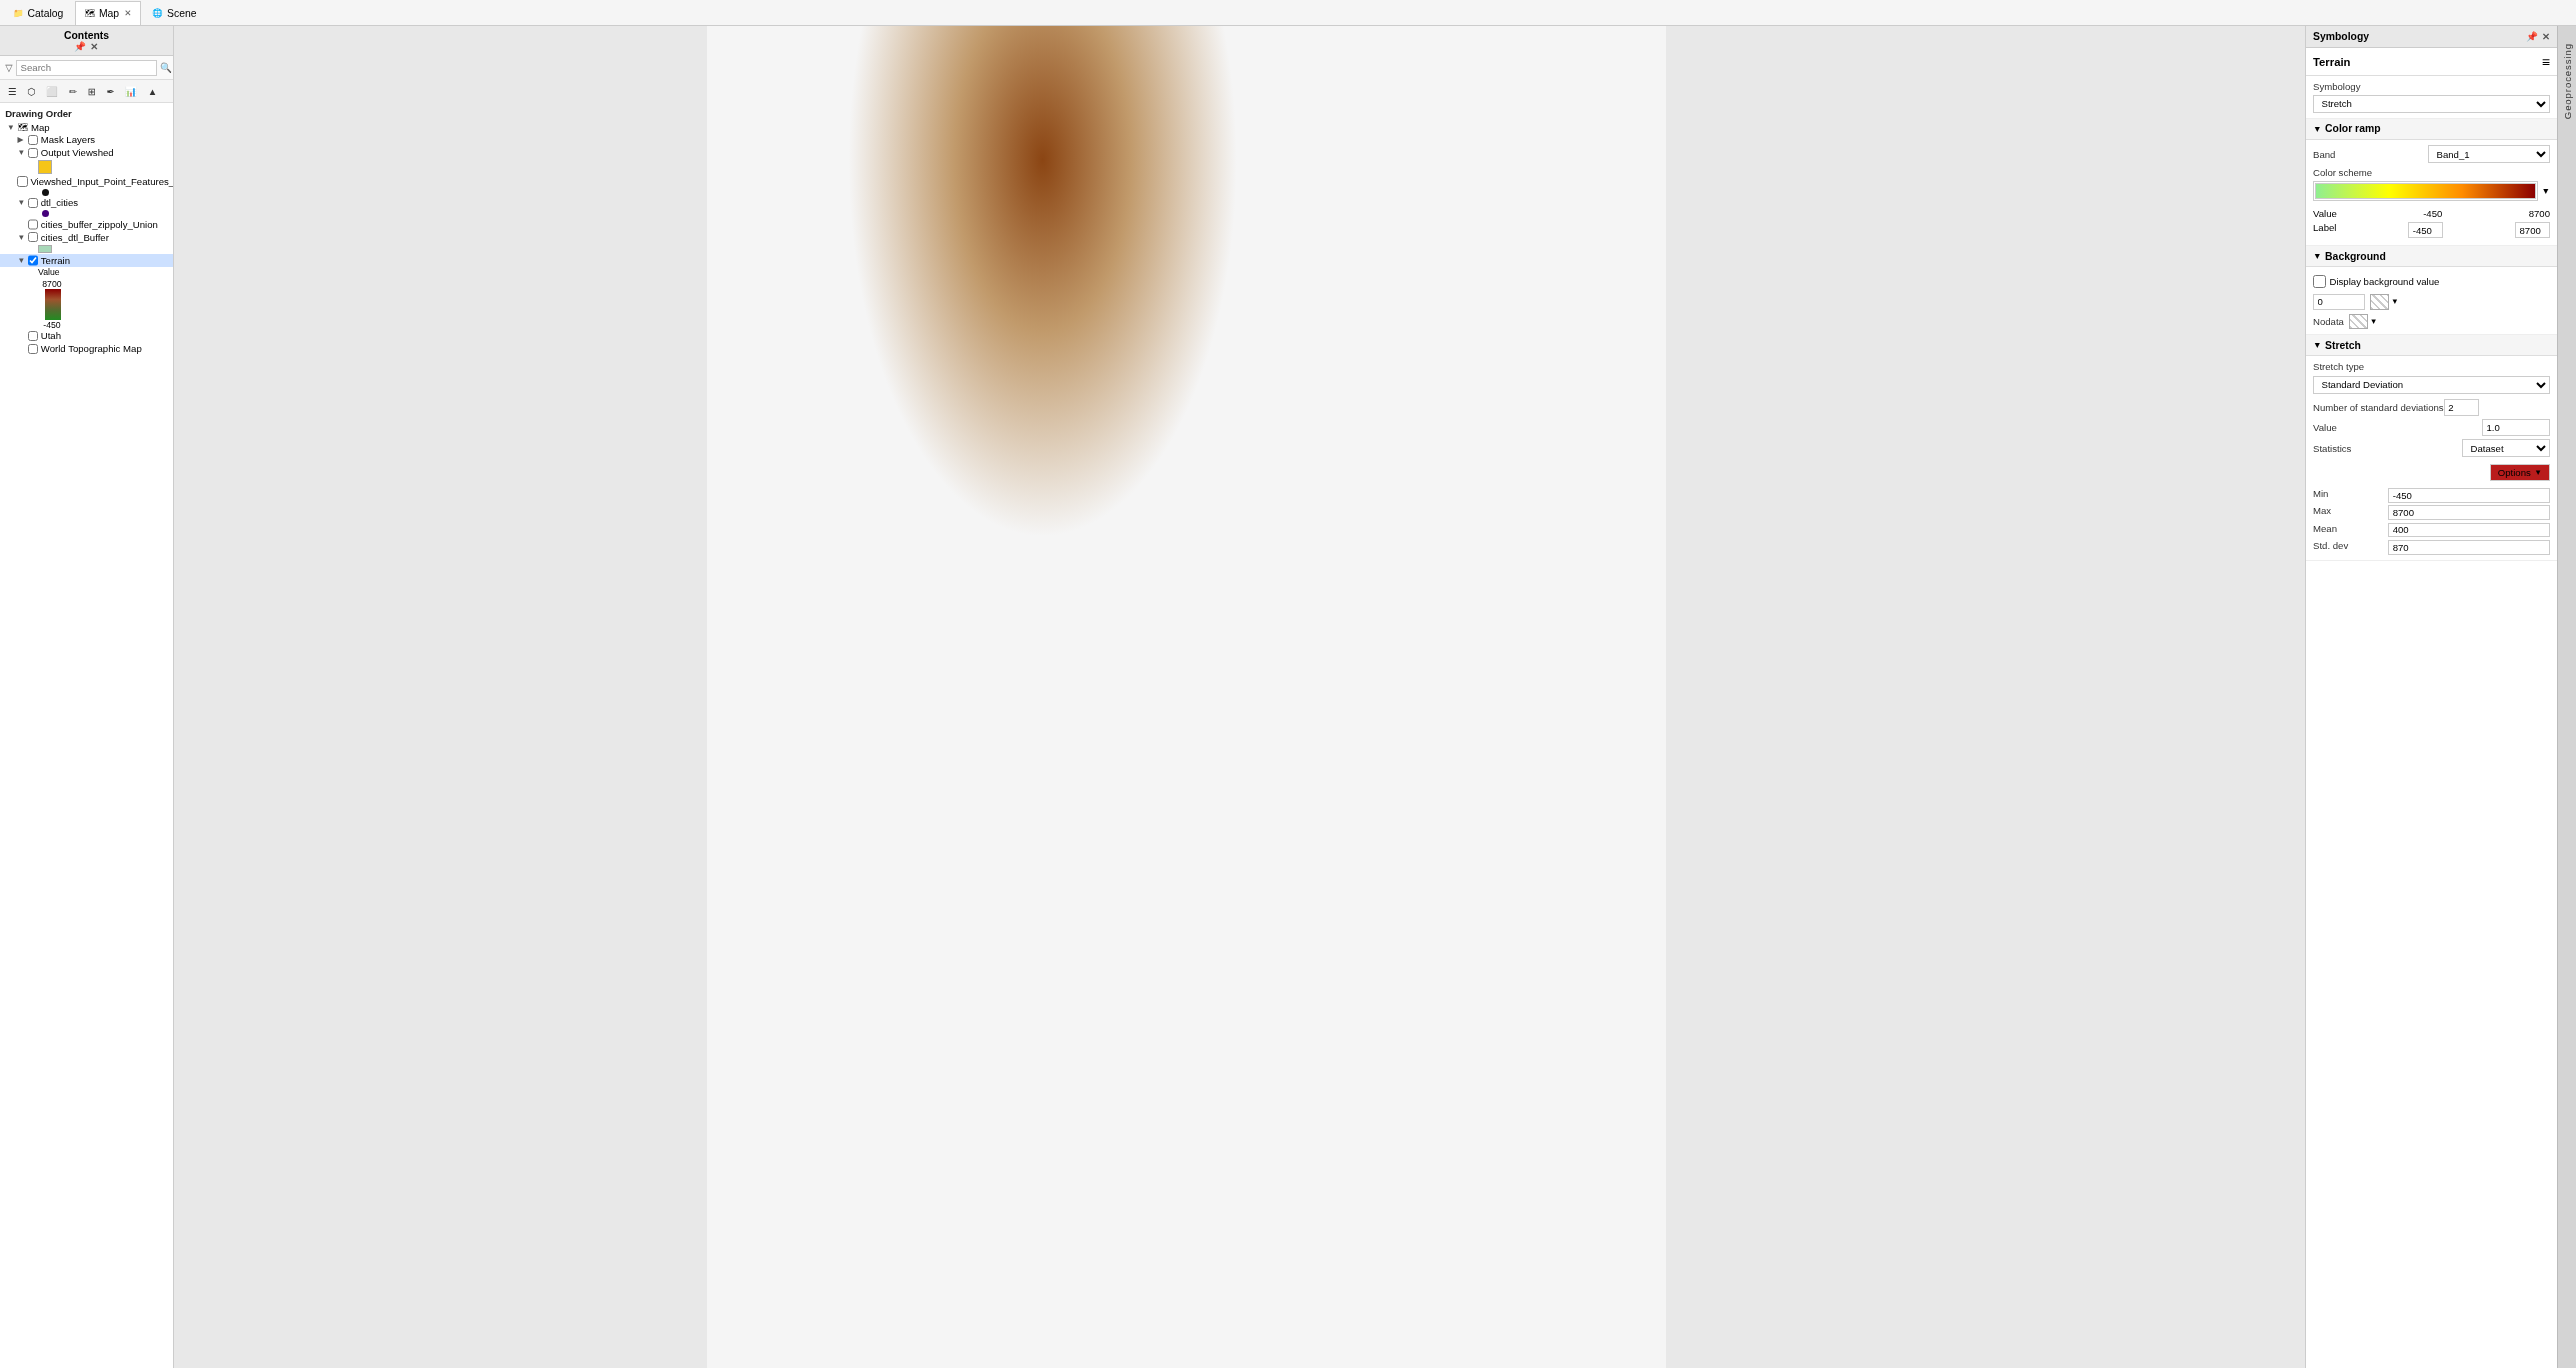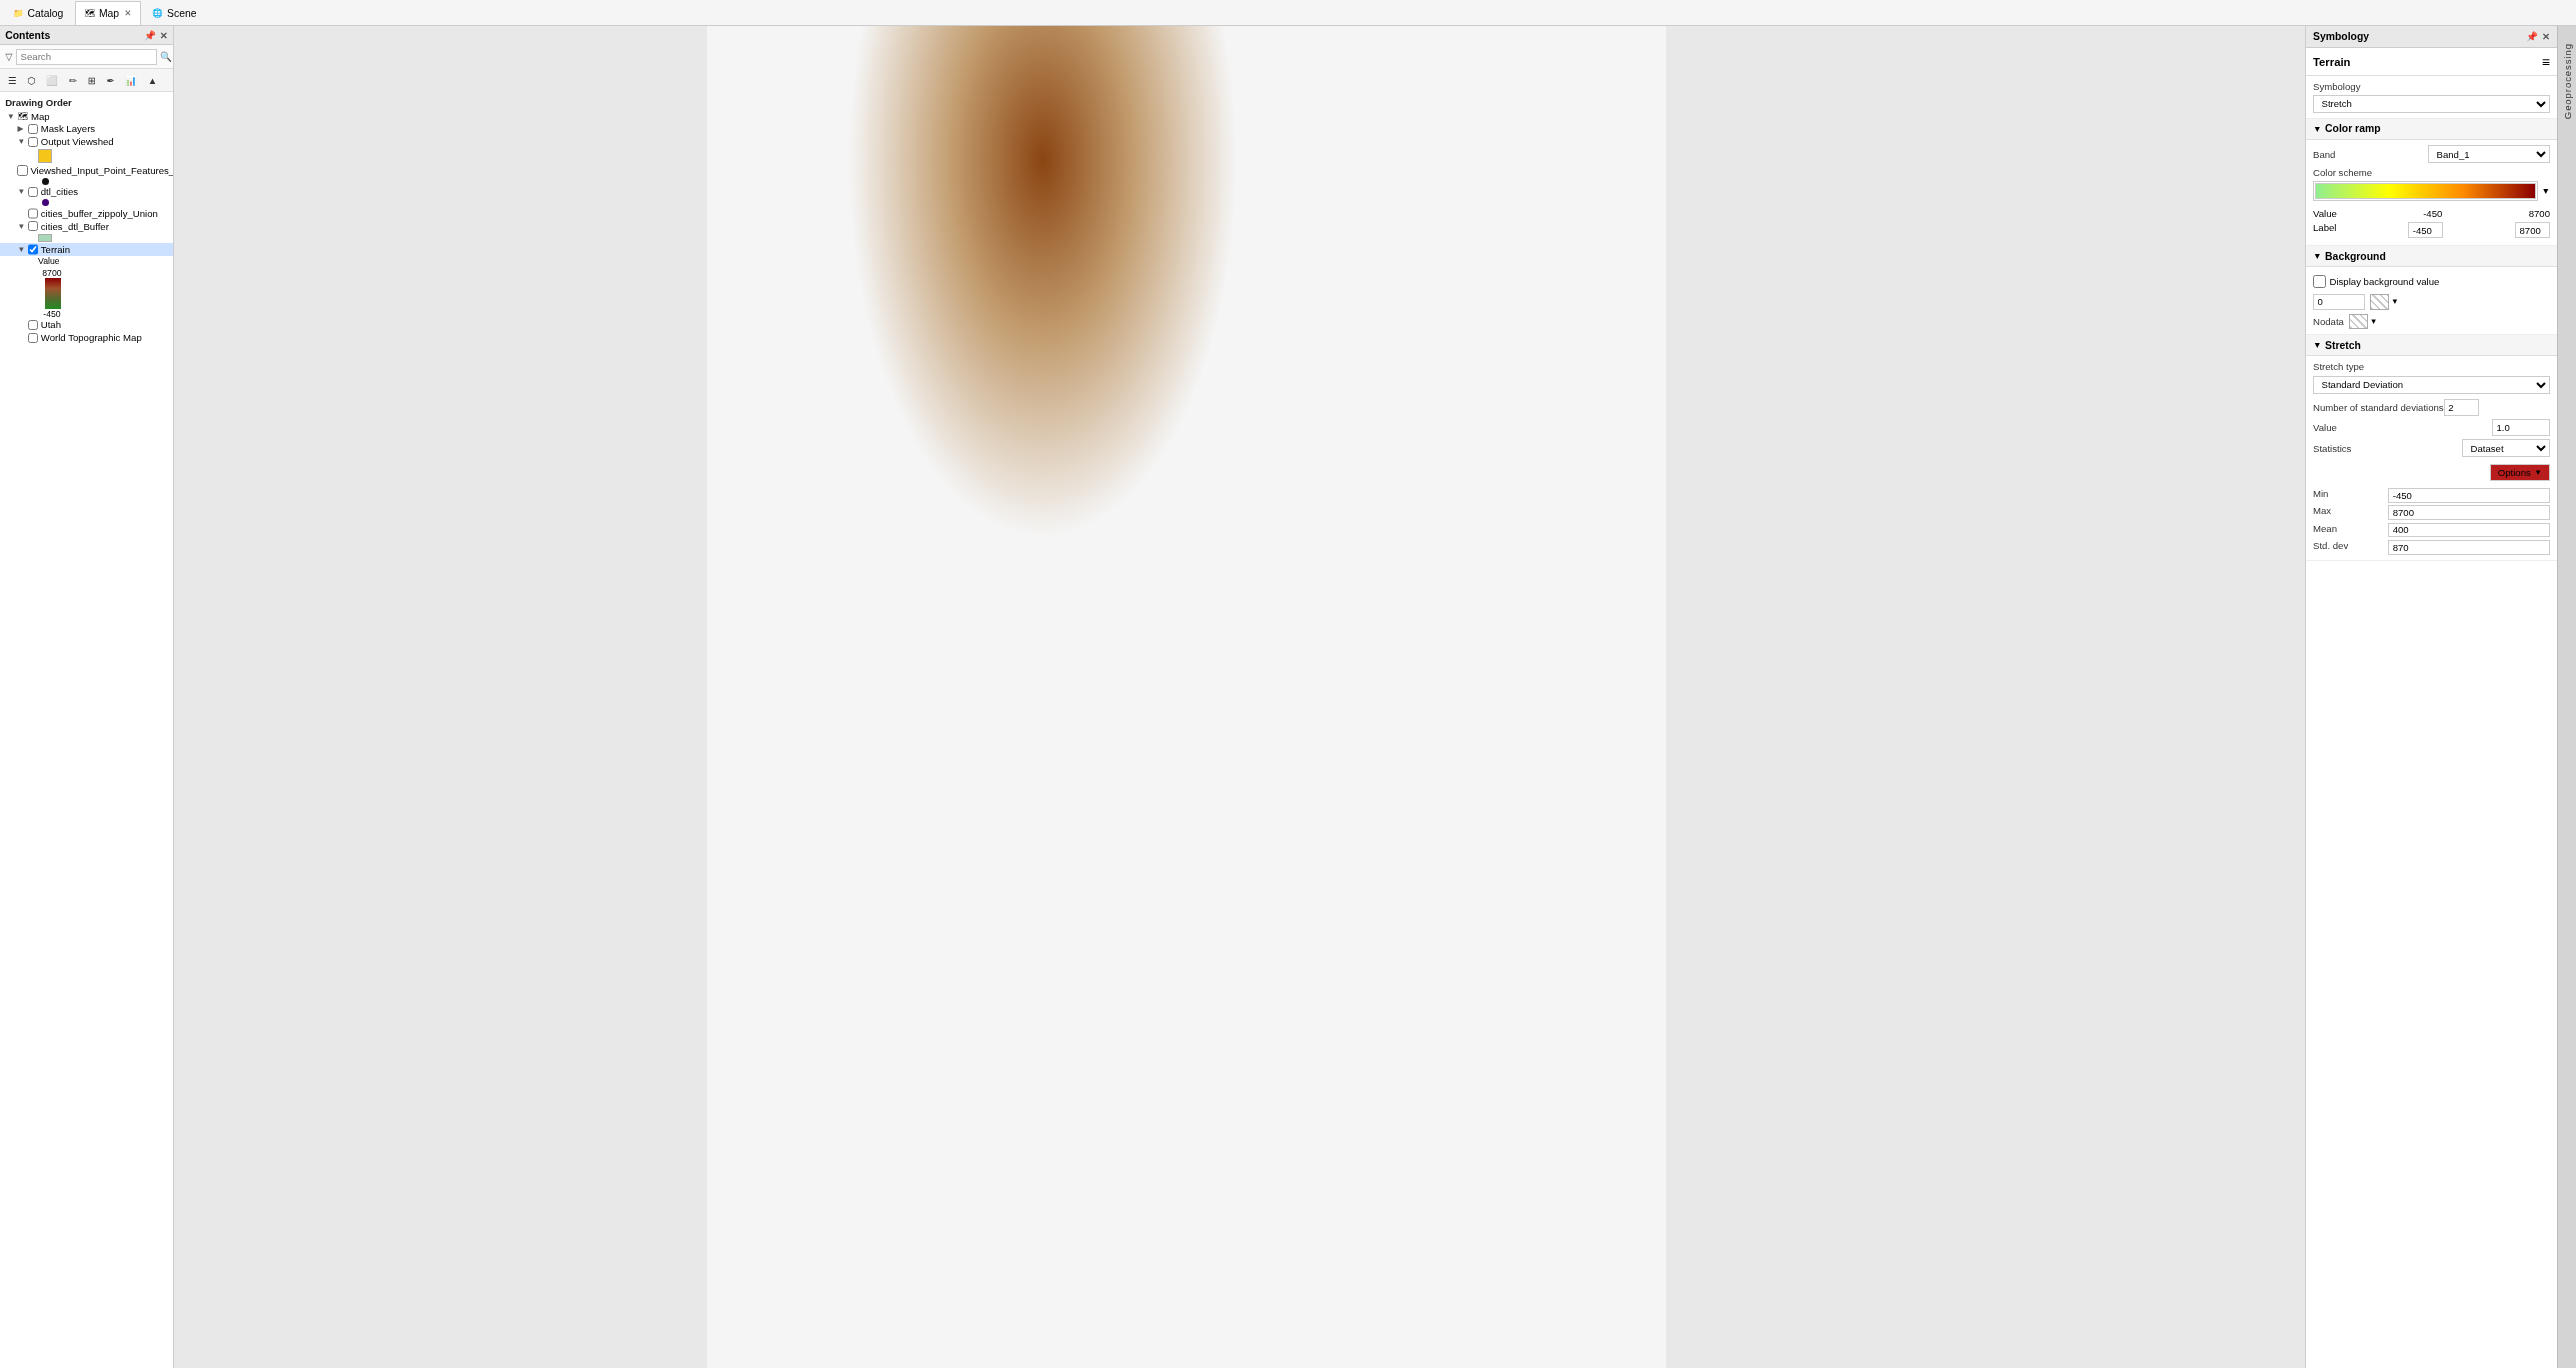--- a/index.html
+++ b/index.html
@@ -36,21 +36,21 @@
       width: 174px;
       background: #fff;
       border-right: 0.9px solid #ccc;
       display: flex;
       flex-direction: column;
       flex-shrink: 0;
     }
     .panel-header {
       display: flex; align-items: center; justify-content: space-between;
       padding: 3.5px 5.2px; background: #e8e8e8; border-bottom: 0.9px solid #ccc;
-      font-size: 10.4px; font-weight: 600;
+      font-size: 10.4px; font-weight: 600; flex-direction: column;
     }
     .panel-header-icons { display: flex; gap: 3.5px; }
     .panel-header-icon { cursor: pointer; font-size: 9.6px; color: #555; }
 
     .search-box {
       display: flex; align-items: center; padding: 3.5px 5.2px; border-bottom: 0.9px solid #ddd;
       background: #fafafa;
     }
     .search-box input {
       flex: 1; border: 0.9px solid #ccc; padding: 1.7px 3.5px; font-size: 9.6px;
@@ -132,21 +132,21 @@
     .sym-select {
       width: 100%; border: 0.9px solid #ccc; padding: 1.7px 3.5px; font-size: 9.6px;
       background: #fff; cursor: pointer;
     }
     .sym-row {
       display: flex; align-items: center; justify-content: space-between;
       margin-bottom: 3.5px;
     }
     .sym-row-label { font-size: 9.6px; color: #333; }
     .sym-input {
-      border: 0.9px solid #ccc; padding: 1.7px 3.5px; font-size: 9.6px; width: 58px;
+      border: 0.9px solid #ccc; padding: 1.7px 3.5px; font-size: 9.6px; width: 68px;
       background: #fff;
     }
     .sym-input-small {
       border: 0.9px solid #ccc; padding: 1.7px 3.5px; font-size: 9.6px; width: 35px;
       background: #fff;
     }
 
     .section-header-collapsible {
       display: flex; align-items: center; padding: 4.3px 7px;
       font-size: 10.4px; font-weight: 600; cursor: pointer; background: #f5f5f5;

